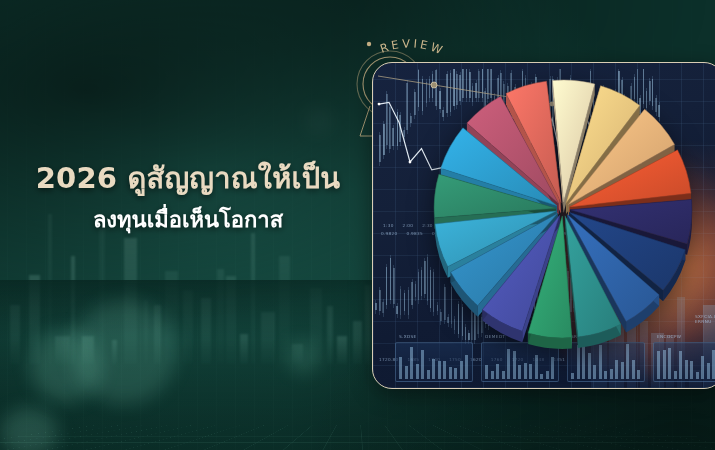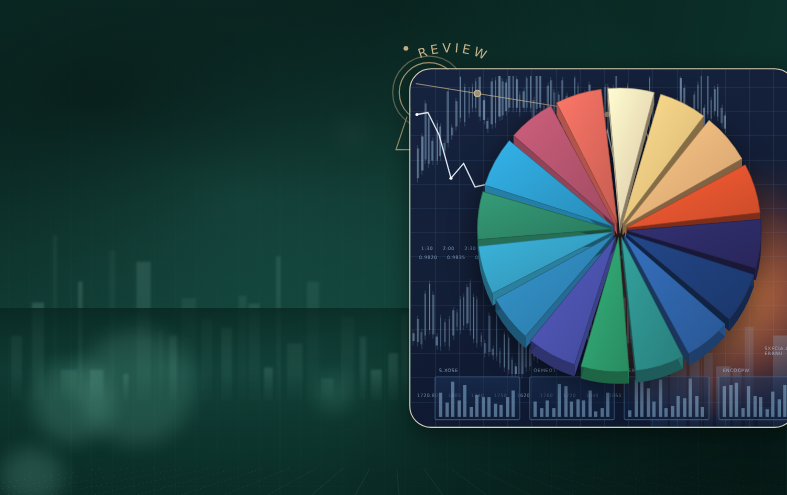--- a/index.html
+++ b/index.html
@@ -185,20 +185,24 @@
     </div>
   <div class="bg-floor"></div>
   <div class="bg-floorfade"></div>
   <div class="bokeh" style="left:30px;top:330px;width:72px;height:72px;background:rgba(150,235,205,.17)"></div>
   <div class="bokeh" style="left:72px;top:300px;width:104px;height:104px;background:rgba(150,235,205,.15)"></div>
   <div class="bokeh" style="left:0px;top:408px;width:58px;height:50px;background:rgba(150,235,205,.18)"></div>
   <div class="bokeh" style="left:286px;top:340px;width:34px;height:34px;background:rgba(150,235,205,.12)"></div>
   <div class="bokeh" style="left:306px;top:108px;width:26px;height:26px;background:rgba(180,245,220,.07)"></div>
   <div class="bg-vignette"></div>
 
+  <div class="copy">
+    <div class="line1">2026 ดูสัญญาณให้เป็น</div>
+    <div class="line2">ลงทุนเมื่อเห็นโอกาส</div>
+  </div>
 
   <div class="review-wrap">
     <svg width="150" height="130" viewBox="0 0 150 130">
       <g fill="none" stroke="#c4ad83" stroke-width="1.1" opacity=".85">
         <circle cx="38" cy="76" r="27"></circle>
         <circle cx="38" cy="76" r="33" opacity=".55"></circle>
         <path d="M18 98 L8 128 L30 128 L38 103" stroke-width="1"></path>
         <circle cx="24" cy="92" r="2.6"></circle>
       </g>
       <circle cx="17" cy="36" r="2.2" fill="#c4ad83"></circle>

